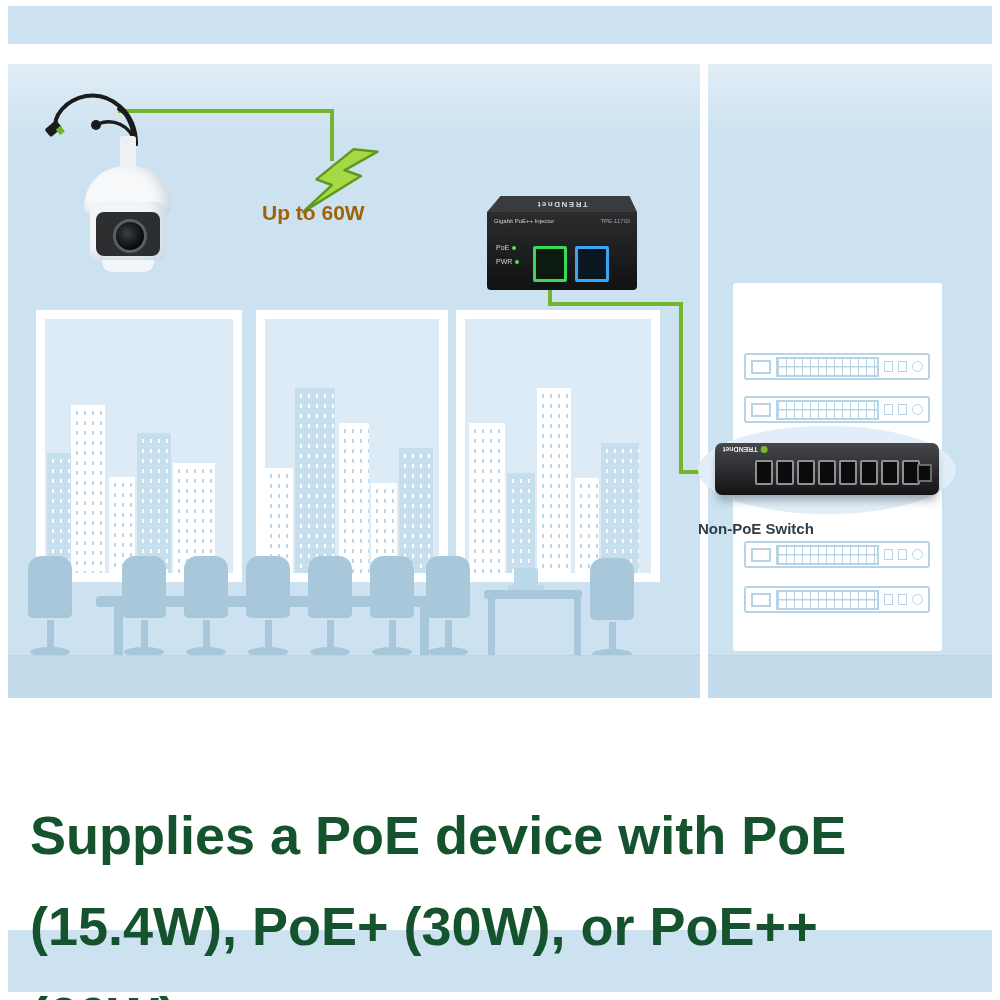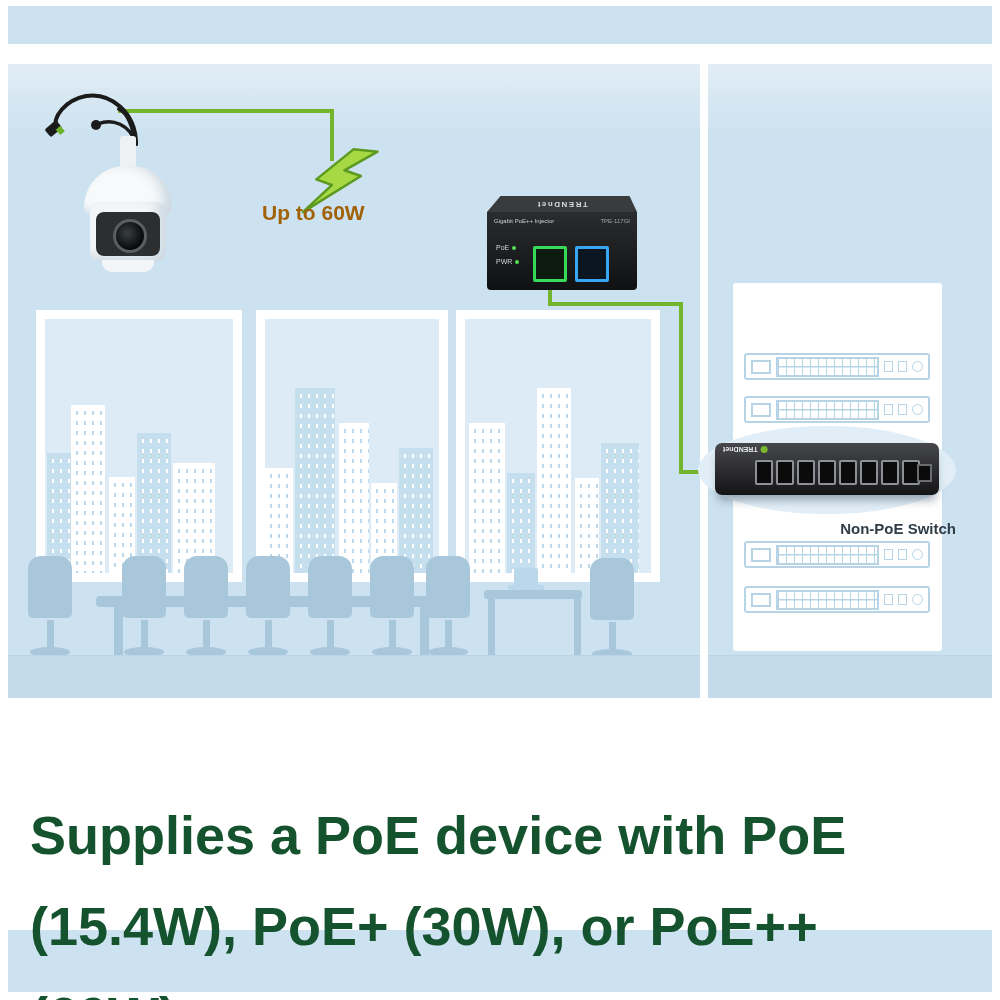--- a/index.html
+++ b/index.html
@@ -74,21 +74,21 @@
   .switch-group{position:absolute;left:698px;top:426px;width:258px;height:120px;z-index:5}
   .oval{position:absolute;left:0;top:0;width:258px;height:88px;background:#e2eef7;border-radius:50%}
   .switch{position:absolute;left:17px;top:17px;width:224px;height:52px;border-radius:7px;
           background:linear-gradient(#47484c,#141417);box-shadow:0 8px 10px -3px rgba(50,70,90,.45)}
   .sw-brand{position:absolute;left:8px;top:3px;display:flex;gap:3px;align-items:center;
             transform:rotate(180deg);font-size:7px;font-weight:bold;color:#e9eaeb}
   .sw-brand i{width:7px;height:7px;border-radius:50%;background:#7ab82d}
   .sw-ports{position:absolute;left:40px;top:17px;display:flex;gap:3px}
   .sw-port{width:14px;height:21px;background:#0b0b0c;border:2px solid #8d9094;border-radius:2px}
   .sw-dc{position:absolute;right:7px;top:21px;width:11px;height:14px;background:#0b0b0c;border:2px solid #6a6d70}
-  .sw-label{position:absolute;left:0;top:94px;width:100%;text-align:right;font-size:15px;font-weight:bold;color:#303d47}
+  .sw-label{position:absolute;left:0;top:94px;width:100%;text-align:left;font-size:15px;font-weight:bold;color:#303d47}
   
   .caption{position:absolute;left:30px;top:790px;width:948px;font-size:54px;line-height:1.68;
            font-weight:bold;color:#14532d;white-space:pre-wrap}
 </style>
 </head>
 <body>
 
 <div class="page">
 
   <div class="strip top"></div>

